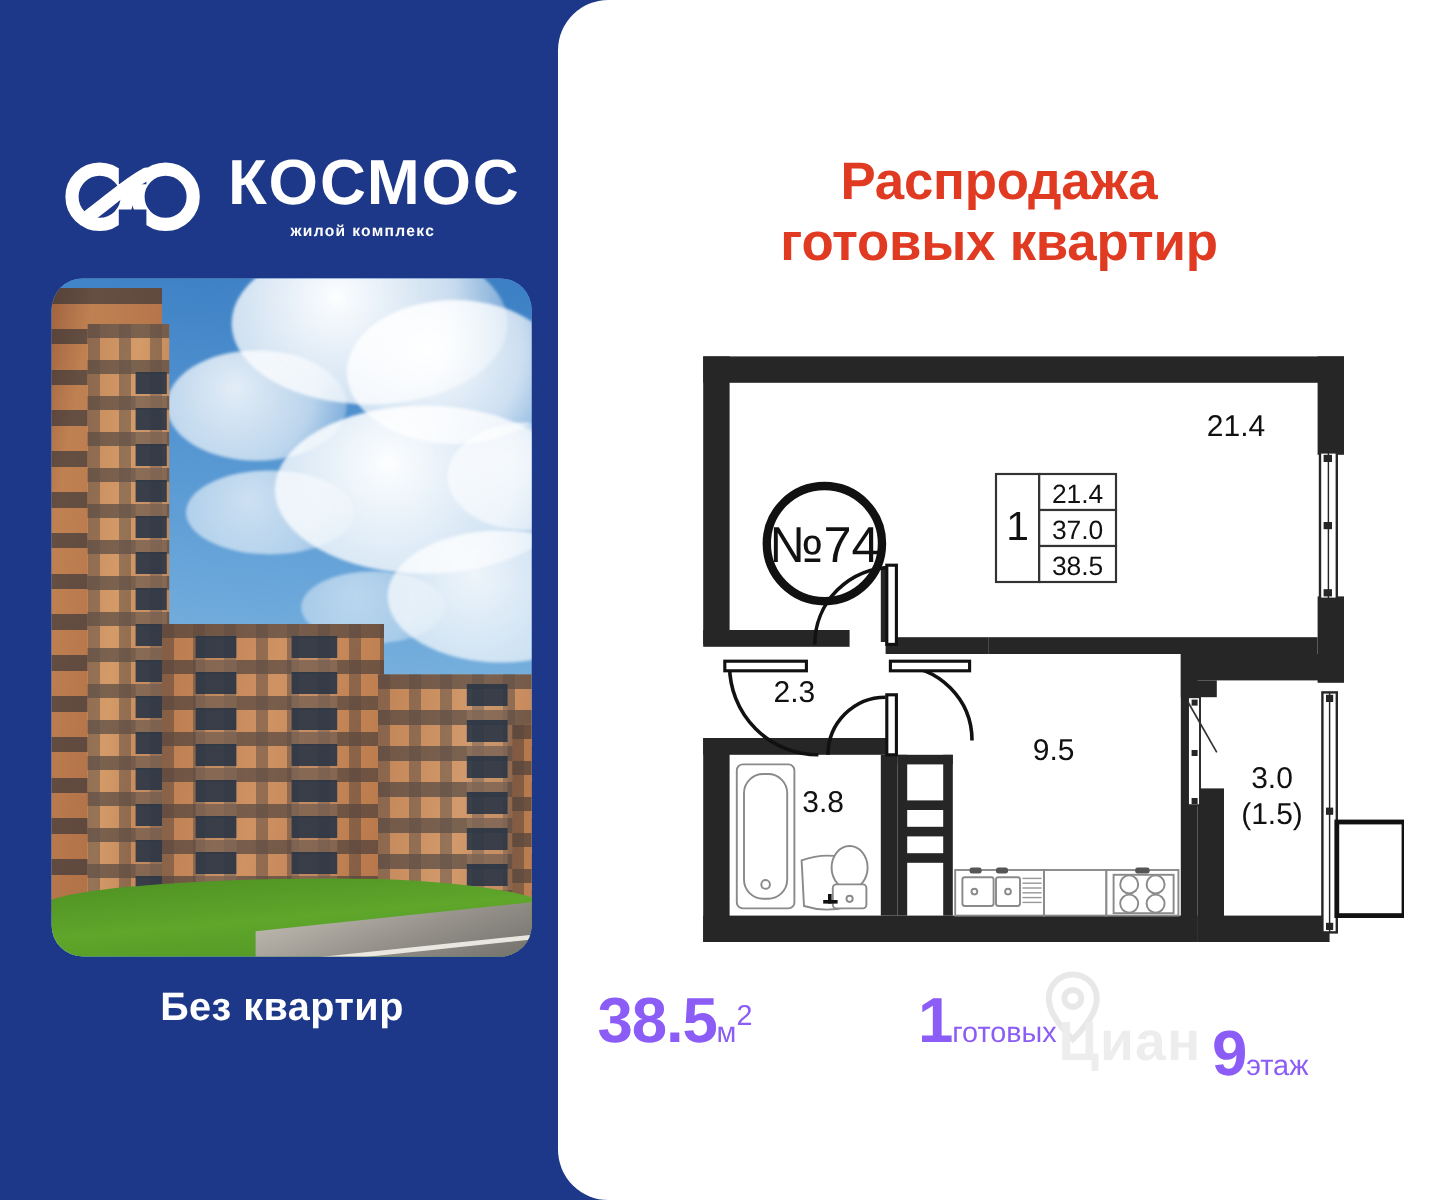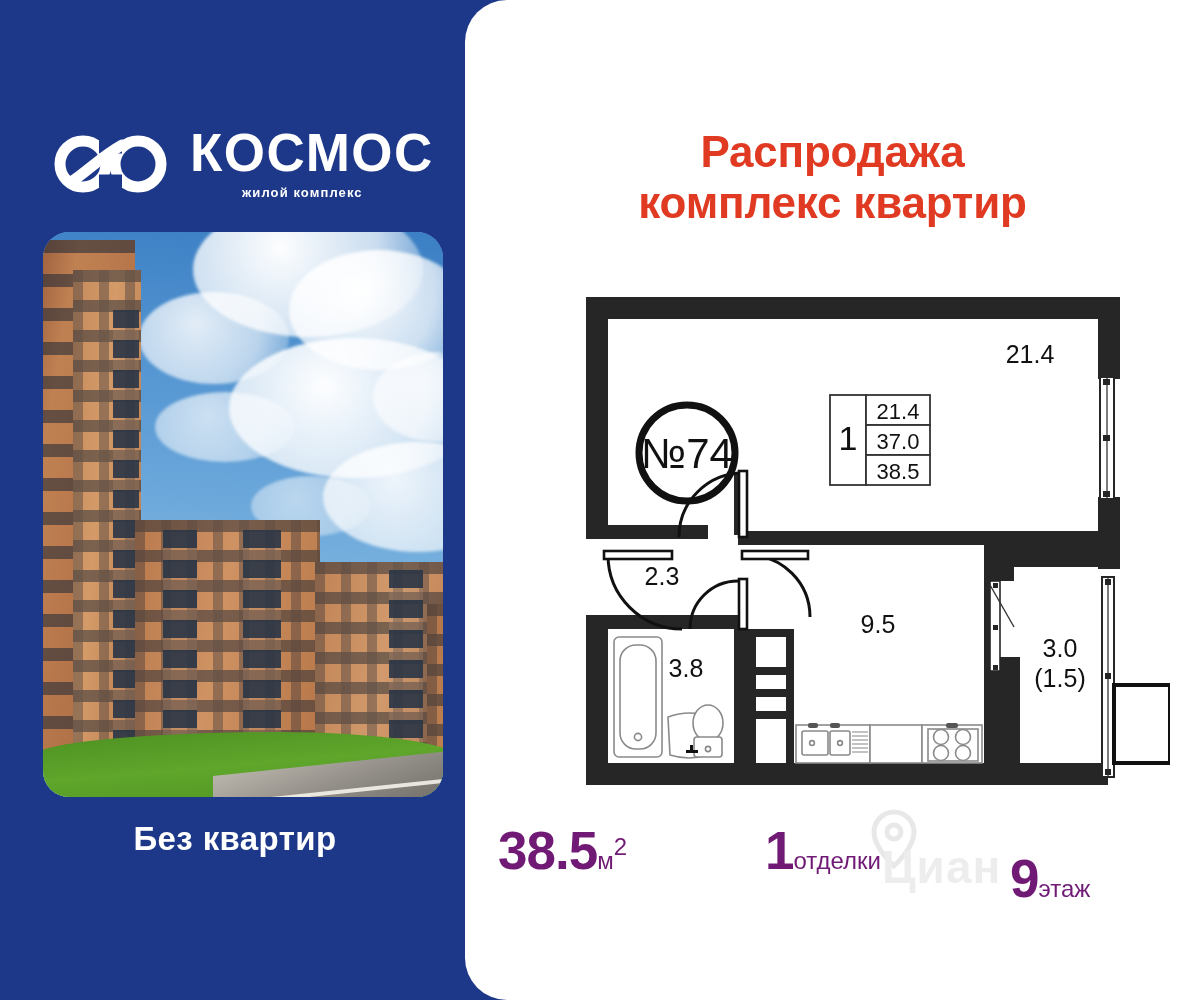--- a/index.html
+++ b/index.html
@@ -132,21 +132,21 @@
   }
 
   
   #plan { position: absolute; left: 25px; top: 285px; width: 680px; height: 500px; }
   #plan svg { display: block; }
 
   
   #stats {
     position: absolute; left: 0; top: 812px; width: 735px; height: 70px;
   }
-  .stat { position: absolute; color: #701a75; white-space: nowrap; }
+  .stat { position: absolute; color: #8b5cf6; white-space: nowrap; }
   .stat .big { font-size: 53px; font-weight: bold; letter-spacing: -1px; }
   .stat .small { font-size: 24px; font-weight: normal; }
   .stat .sup { font-size: 24px; vertical-align: 14px; }
   #stat-area  { left: 33px;  top: 8px; }
   #stat-rooms { left: 300px; top: 8px; }
   #stat-floor { left: 545px; top: 8px; margin-top: 28px; }
 
   #watermark {
     position: absolute; left: 395px; top: 806px;
     width: 200px; height: 86px; opacity: .085;
@@ -214,21 +214,21 @@
     <div class="roadline"></div>
   </div>
 
   <div id="caption">Без квартир</div>
 </div>
 
 <div id="card">
 
   <div id="headline">
     <div>Распродажа</div>
-    <div>комплекс квартир</div>
+    <div>готовых квартир</div>
   </div>
 
   <div id="plan">
     <svg viewBox="0 0 680 500" width="680" height="500">
       <g fill="#262626">
 
         <rect x="96" y="12" width="534" height="22"></rect>
 
         <rect x="96" y="12" width="22" height="240"></rect>
 
@@ -387,19 +387,19 @@
       <circle cx="34" cy="26" r="7" fill="none" stroke="#000" stroke-width="5"></circle>
     </svg>
     <div class="wm-text">Циан</div>
   </div>
 
   <div id="stats">
     <div class="stat" id="stat-area">
       <span class="big">38.5</span><span class="small">м</span><span class="sup">2</span>
     </div>
     <div class="stat" id="stat-rooms">
-      <span class="big">1</span><span class="small">отделки</span>
+      <span class="big">1</span><span class="small">готовых</span>
     </div>
     <div class="stat" id="stat-floor">
       <span class="big">9</span><span class="small">этаж</span>
     </div>
   </div>
 </div>
 
 </body></html>

